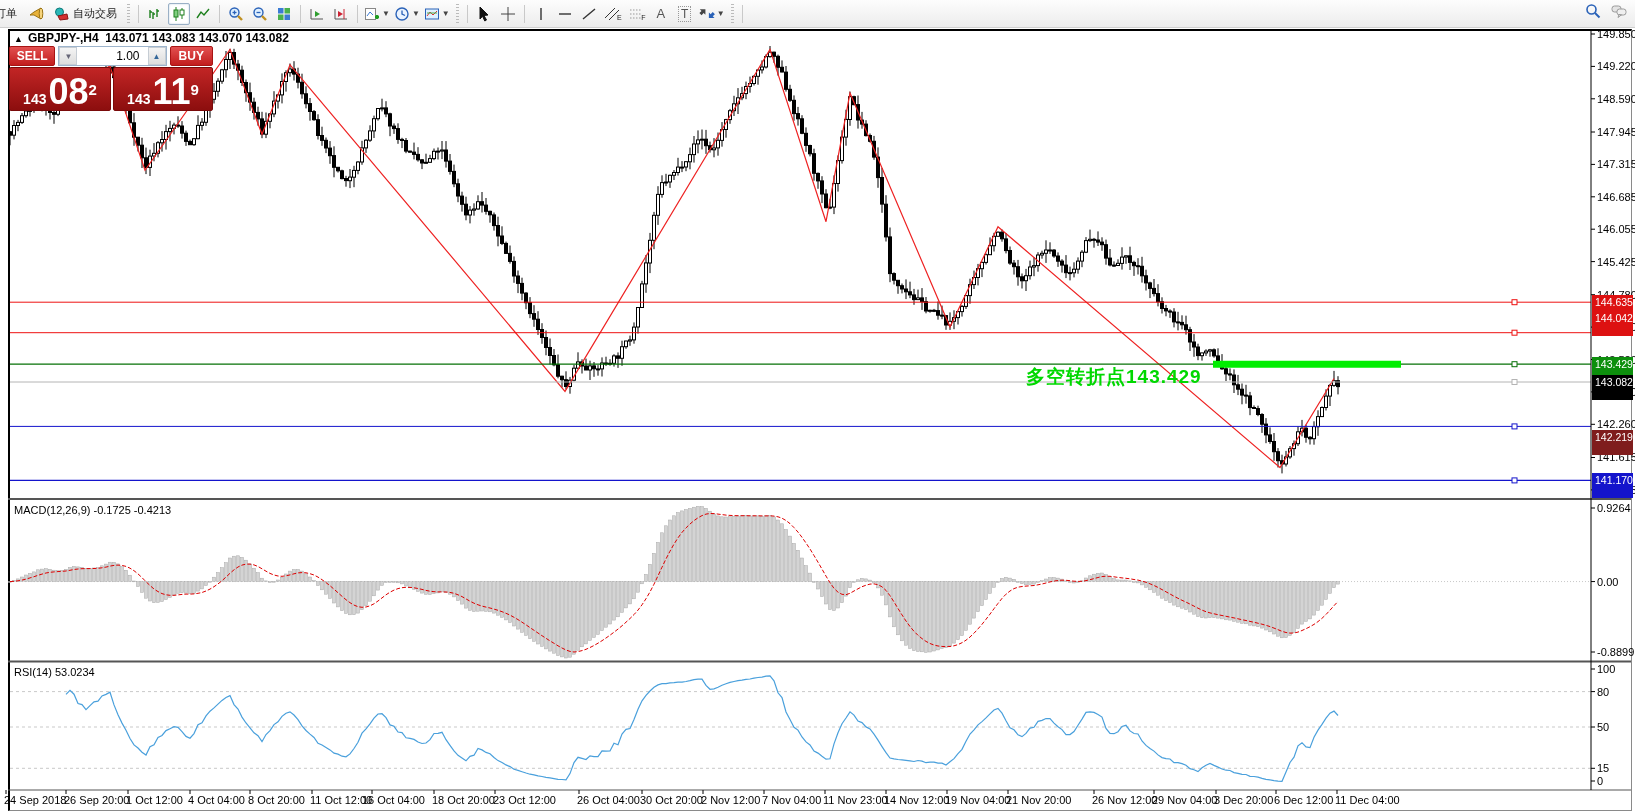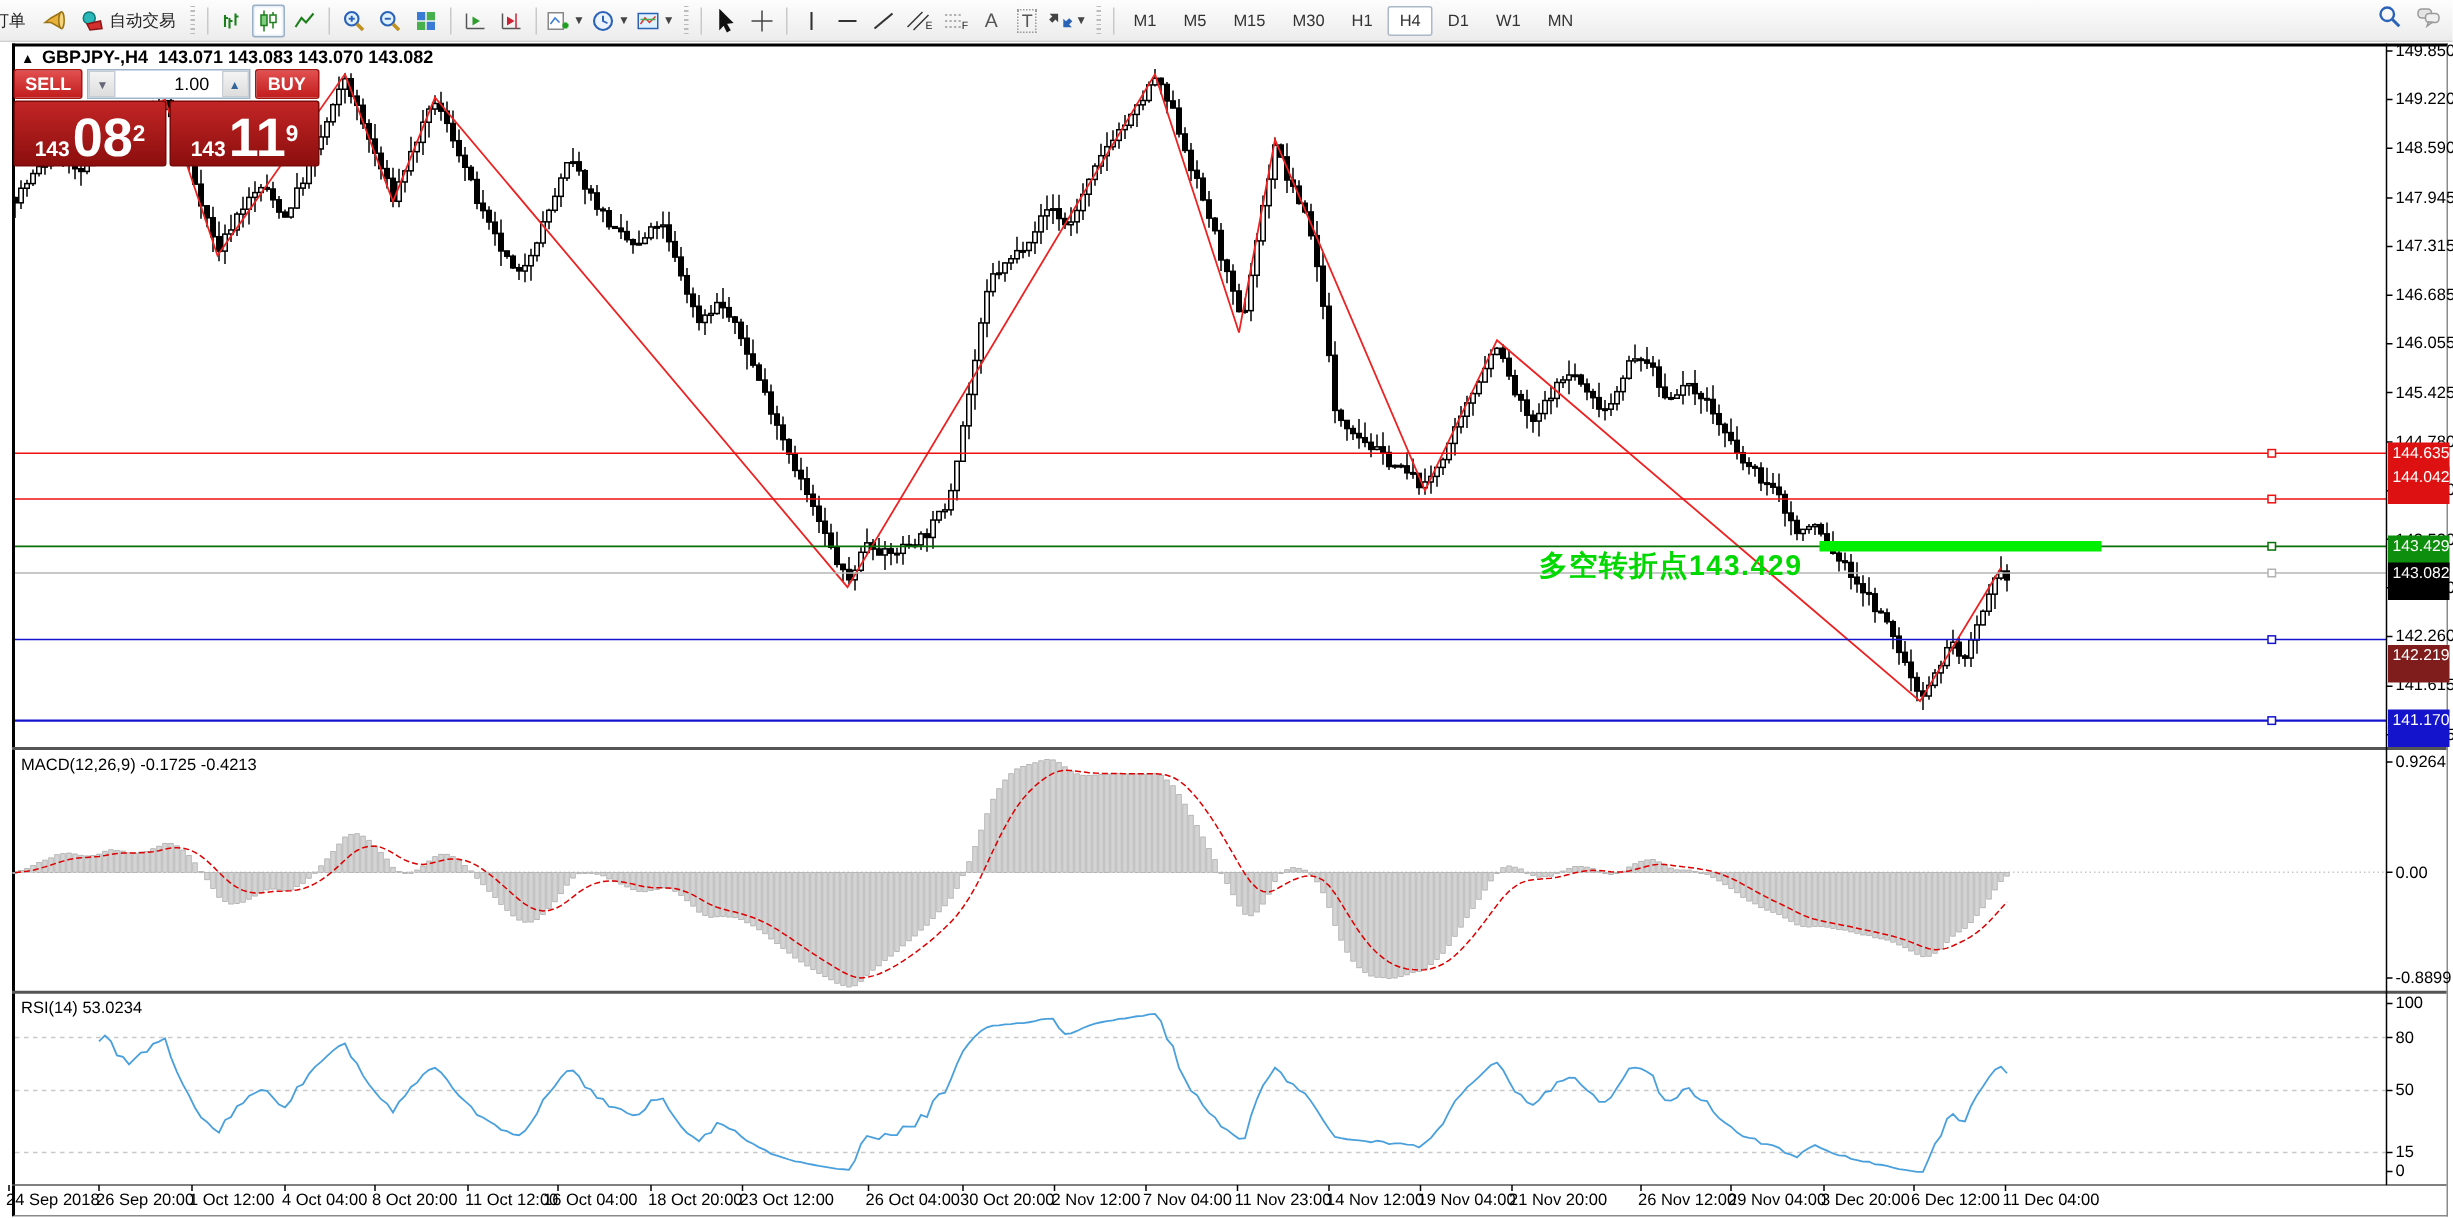--- a/index.html
+++ b/index.html
@@ -230,31 +230,20 @@
   <div class="tb-btn" style="width:auto;">
     <svg class="icon12" viewBox="0 0 16 16">
         <polygon points="4,3 8,7 5.5,7 5.5,10 2.5,10 2.5,7 0,7" fill="#444" transform="rotate(45 5 6)"></polygon>
         <polygon points="12,13 8,9 10.5,9 10.5,6 13.5,6 13.5,9 16,9" fill="#2a62b8" transform="rotate(45 12 10)"></polygon>
       </svg>
     <span class="tb-caret">▼</span>
   </div>
   <div class="tb-grip"></div>
   <div class="tb-sep"></div>
 
-  <div id="tf-container" style="display:flex;">
-      <div class="tf-btn">M1</div>
-      <div class="tf-btn">M5</div>
-      <div class="tf-btn">M15</div>
-      <div class="tf-btn">M30</div>
-      <div class="tf-btn">H1</div>
-      <div class="tf-btn active">H4</div>
-      <div class="tf-btn">D1</div>
-      <div class="tf-btn">W1</div>
-      <div class="tf-btn">MN</div>
-    </div>
 
   <div class="tb-right">
     <svg class="icon12" viewBox="0 0 16 16">
       <circle cx="6.5" cy="6.5" r="4.5" fill="none" stroke="#2a62b8" stroke-width="1.6"></circle>
       <line x1="10" y1="10" x2="14.5" y2="14.5" stroke="#2a62b8" stroke-width="2"></line>
     </svg>
     <svg class="icon12" viewBox="0 0 16 16">
       <rect x="1" y="3" width="9" height="6" rx="2.5" fill="#e4e4e4" stroke="#9a9a9a"></rect>
       <rect x="6" y="6" width="9" height="6" rx="2.5" fill="#efefef" stroke="#9a9a9a"></rect>
       <polygon points="8,11.5 7,14.5 10.5,11.8" fill="#efefef" stroke="#9a9a9a"></polygon>

